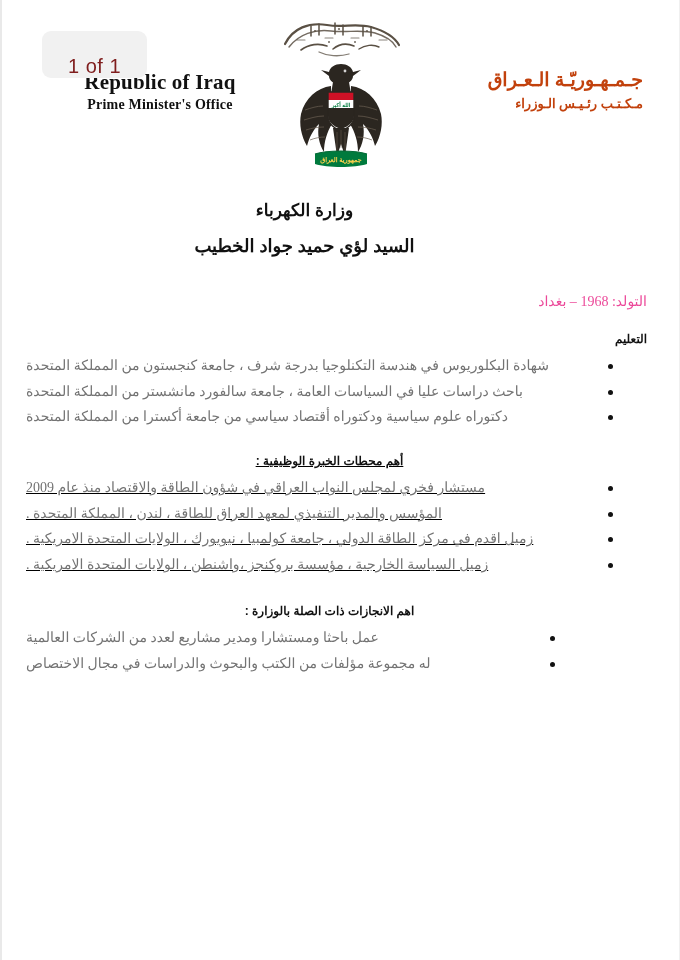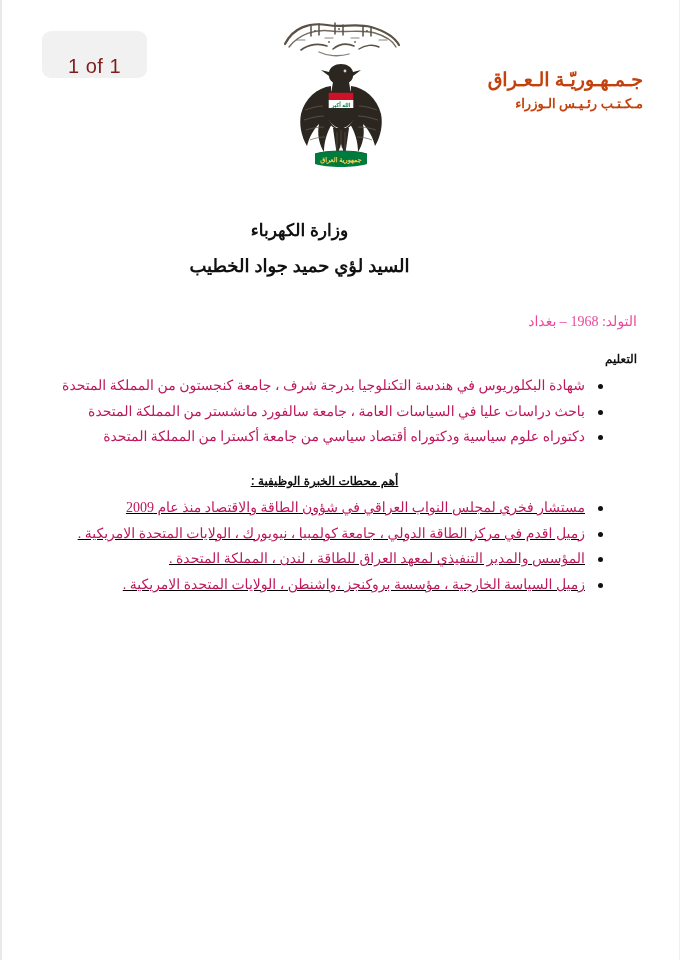--- a/index.html
+++ b/index.html
@@ -82,23 +82,22 @@
     text-align: right;
     font-family: "Liberation Sans", sans-serif;
     color: #c2410c;
   }
   .lh-ar .l1 { font-size: 19px; font-weight: 700; letter-spacing: .6px; line-height: 1.25; }
   .lh-ar .l2 { font-size: 13px; font-weight: 700; letter-spacing: .6px; margin-top: 4px; }
 
   
   .doc-body {
     position: absolute;
-    left: 24px; right: 34px; top: 200px;
-    text-align: right;
-    margin-top: 20px;
+    left: 24px; right: 24px; top: 200px;
+    text-align: right;
   }
 
   .ministry {
     font-family: "Liberation Sans", sans-serif;
     font-size: 17px; font-weight: 700;
     color: #111;
     text-align: center;
     margin-right: 72px;
     margin-bottom: 14px;
   }
@@ -131,22 +130,22 @@
 
   ul.bullets {
     list-style: none;
     margin: 0; padding: 0;
   }
   ul.bullets li {
     position: relative;
     font-family: "Liberation Serif", serif;
     font-size: 14px;
     line-height: 1.55;
-    color: #be185d;
-    text-align: right;
+    color: #737373;
+    text-align: left;
     padding-right: 26px;
     margin-bottom: 4px;
     white-space: nowrap;
   }
   ul.bullets li::before {
     content: "";
     position: absolute;
     right: 8px; top: 9px;
     width: 5px; height: 5px;
     border-radius: 50%;
@@ -221,20 +220,24 @@
 
         <path d="M40 70 L44 98 L48 86 L52 98 L56 70 Z" fill="#2b2620"></path>
         <path d="M44 74 L44 94 M48 72 L48 90 M52 74 L52 94" stroke="#6b6052" stroke-width=".9" opacity=".6"></path>
 
         <path d="M22 96 C34 92, 62 92, 74 96 L74 106 C62 110, 34 110, 22 106 Z" fill="#007a3d"></path>
         <path d="M22 96 C34 92, 62 92, 74 96" fill="none" stroke="#046b36" stroke-width="1.2"></path>
         <text x="48" y="104" font-family="'Liberation Sans',sans-serif" font-size="6.5" fill="#ffd24d" text-anchor="middle" font-weight="700">جمهورية العراق</text>
       </svg>
     </div>
 
+    <div class="lh-en">
+      <div class="l1">Republic of Iraq</div>
+      <div class="l2">Prime Minister's Office</div>
+    </div>
 
     <div class="lh-ar">
       <div class="l1">جـمـهـوريّـة الـعـراق</div>
       <div class="l2">مـكـتـب رئـيـس الـوزراء</div>
     </div>
   </div>
 
   <div class="doc-body">
 
     <div class="ministry">وزارة الكهرباء</div>
@@ -249,21 +252,28 @@
         <li>شهادة البكلوريوس في هندسة التكنلوجيا بدرجة شرف ، جامعة كنجستون من المملكة المتحدة</li>
         <li>باحث دراسات عليا في السياسات العامة ، جامعة سالفورد مانشستر من المملكة المتحدة</li>
         <li>دكتوراه علوم سياسية ودكتوراه أقتصاد سياسي من جامعة أكسترا من المملكة المتحدة</li>
       </ul>
     </div>
 
     <div class="section sec-exp">
       <div class="section-title center-ish">أهم محطات الخبرة الوظيفية  :</div>
       <ul class="bullets indent">
         <li>مستشار فخري لمجلس النواب العراقي في شؤون الطاقة والاقتصاد منذ عام 2009</li>
+        <li>المؤسس والمدير التنفيذي لمعهد العراق للطاقة ، لندن ، المملكة المتحدة .</li>
         <li>زميل اقدم في مركز الطاقة الدولي ، جامعة كولمبيا ، نيويورك ، الولايات المتحدة الامريكية .</li>
-        <li>المؤسس والمدير التنفيذي لمعهد العراق للطاقة ، لندن ، المملكة المتحدة .</li>
         <li>زميل السياسة الخارجية ، مؤسسة بروكنجز ،واشنطن ، الولايات المتحدة الامريكية .</li>
       </ul>
     </div>
 
+    <div class="section sec-ach">
+      <div class="section-title center-ish">اهم الانجازات ذات الصلة بالوزارة :</div>
+      <ul class="bullets indent2">
+        <li>عمل باحثا ومستشارا ومدير مشاريع لعدد من الشركات العالمية</li>
+        <li>له مجموعة مؤلفات من الكتب والبحوث والدراسات في مجال الاختصاص</li>
+      </ul>
+    </div>
 
   </div>
 </div>
 
 </body></html>

